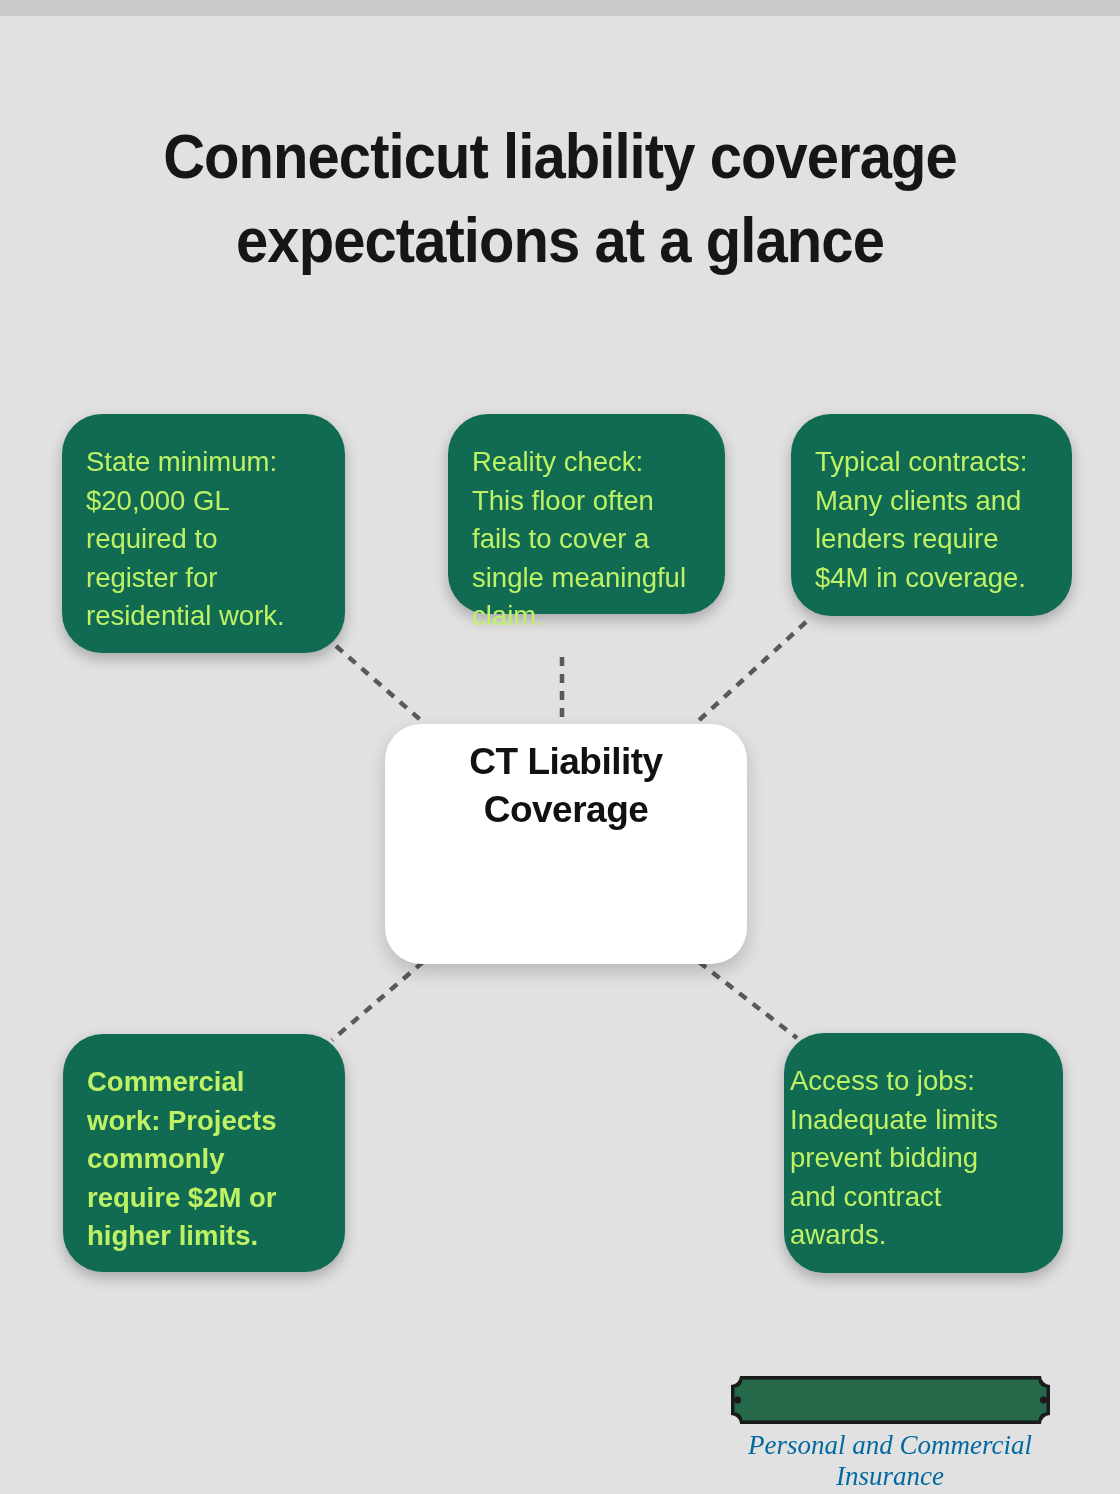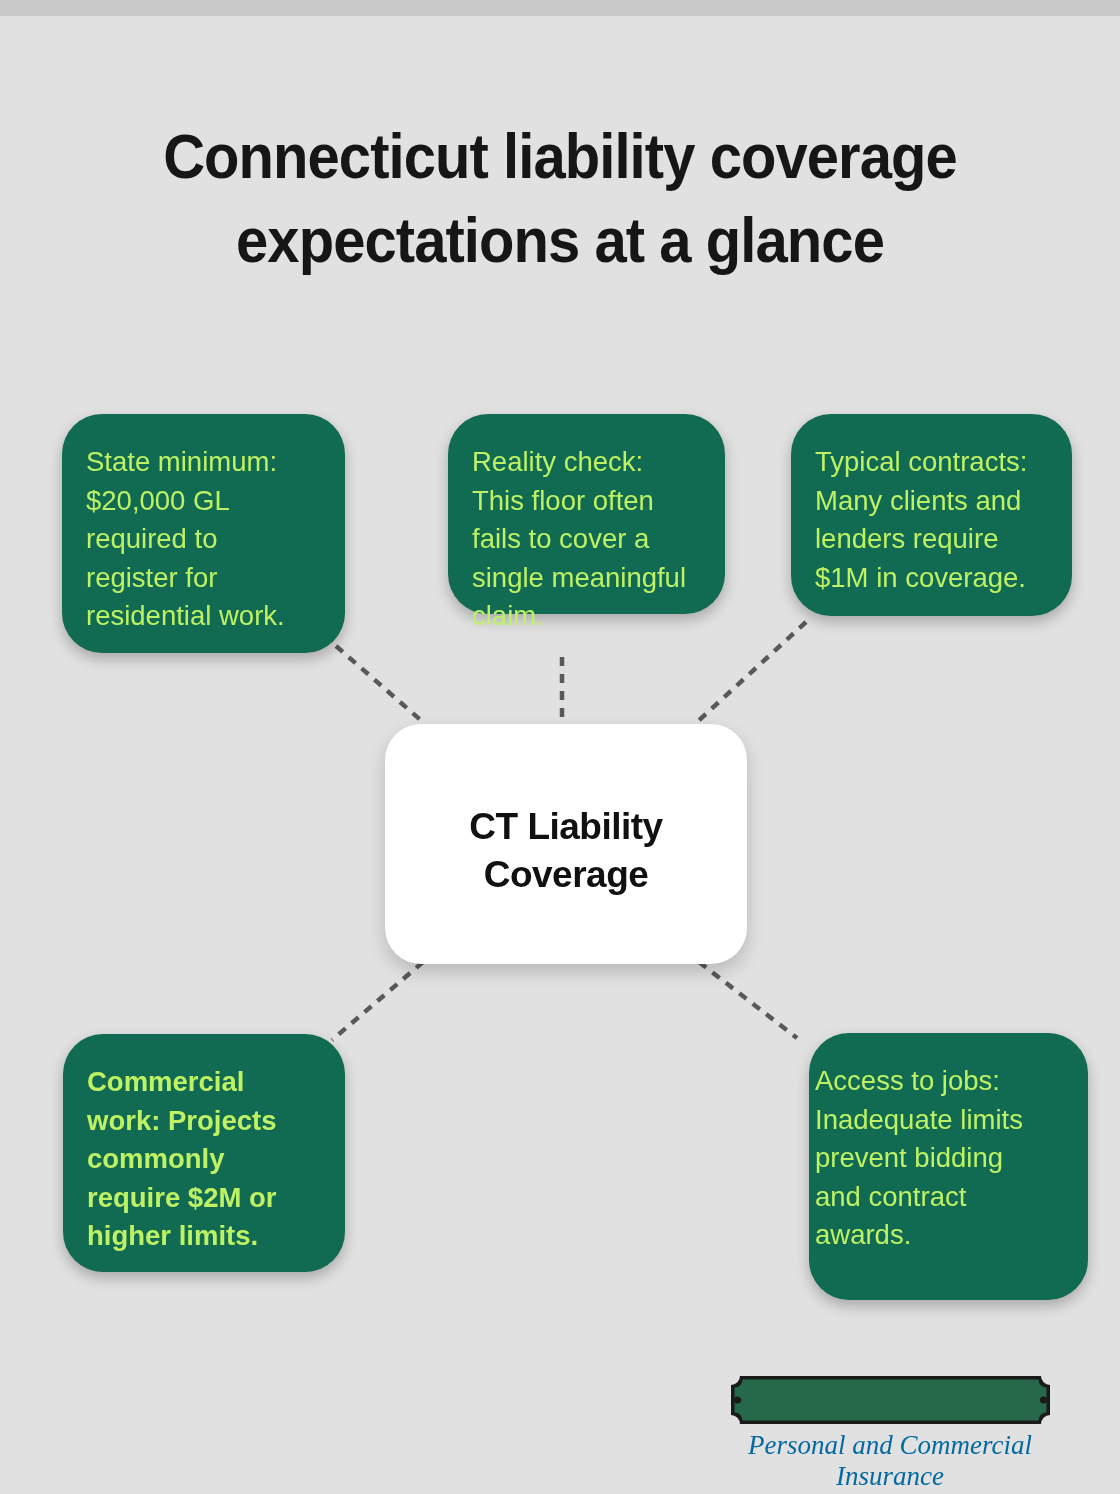--- a/index.html
+++ b/index.html
@@ -59,33 +59,32 @@
     margin: 0;
     color: #bef264;
     font-size: 27.5px;
     line-height: 38.5px;
     white-space: pre-line;
   }
   .node-tl { left: 62px;  top: 398px;  width: 283px; height: 239px; }
   .node-tm { left: 448px; top: 398px;  width: 277px; height: 200px; }
   .node-tr { left: 791px; top: 398px;  width: 281px; height: 202px; }
   .node-bl { left: 63px;  top: 1018px; width: 282px; height: 238px; font-weight: bold; }
-  .node-br { left: 809px; top: 1017px; width: 279px; height: 267px; padding-left: 6px; }
+  .node-br { left: 784px; top: 1017px; width: 279px; height: 240px; padding-left: 6px; }
   
   .center-node {
     position: absolute;
     left: 385px;
     top: 708px;
     width: 362px;
     height: 240px;
     background: var(--center-bg, #ffffff);
     border-radius: 36px;
     box-shadow: 0 8px 18px rgba(0,0,0,0.18);
     display: flex;
-    align-items: center;
     justify-content: center;
   }
   .center-node p {
     margin: 0;
     margin-top: 14px;
     color: #111111;
     font-size: 37px;
     line-height: 48px;
     font-weight: 700;
     text-align: center;
@@ -162,21 +161,21 @@
 This floor often
 fails to cover a
 single meaningful
 claim.</p>
   </div>
 
   <div class="node node-tr">
     <p>Typical contracts:
 Many clients and
 lenders require
-$1M in coverage.</p>
+$4M in coverage.</p>
   </div>
 
   <div class="node node-bl">
     <p>Commercial
 work: Projects
 commonly
 require $2M or
 higher limits.</p>
   </div>
 

